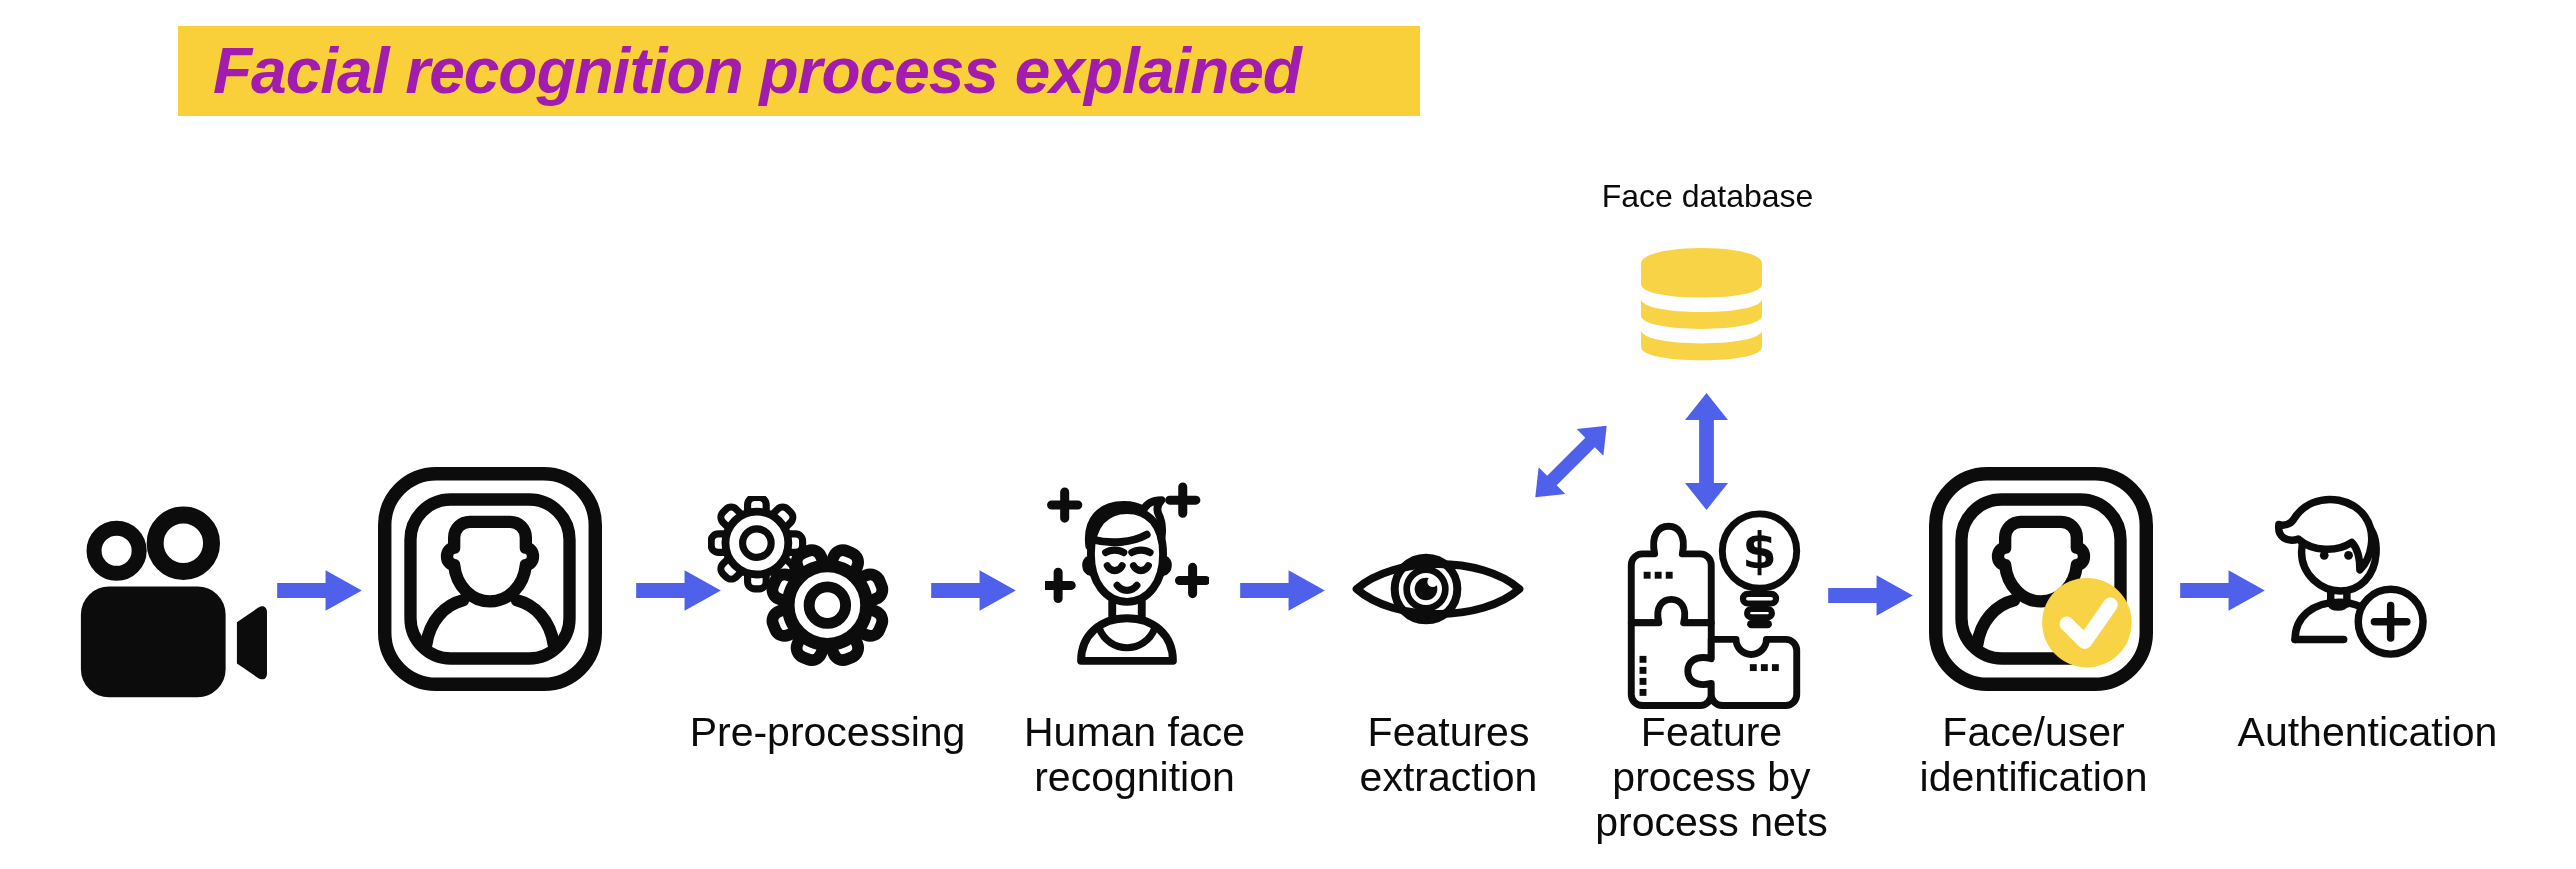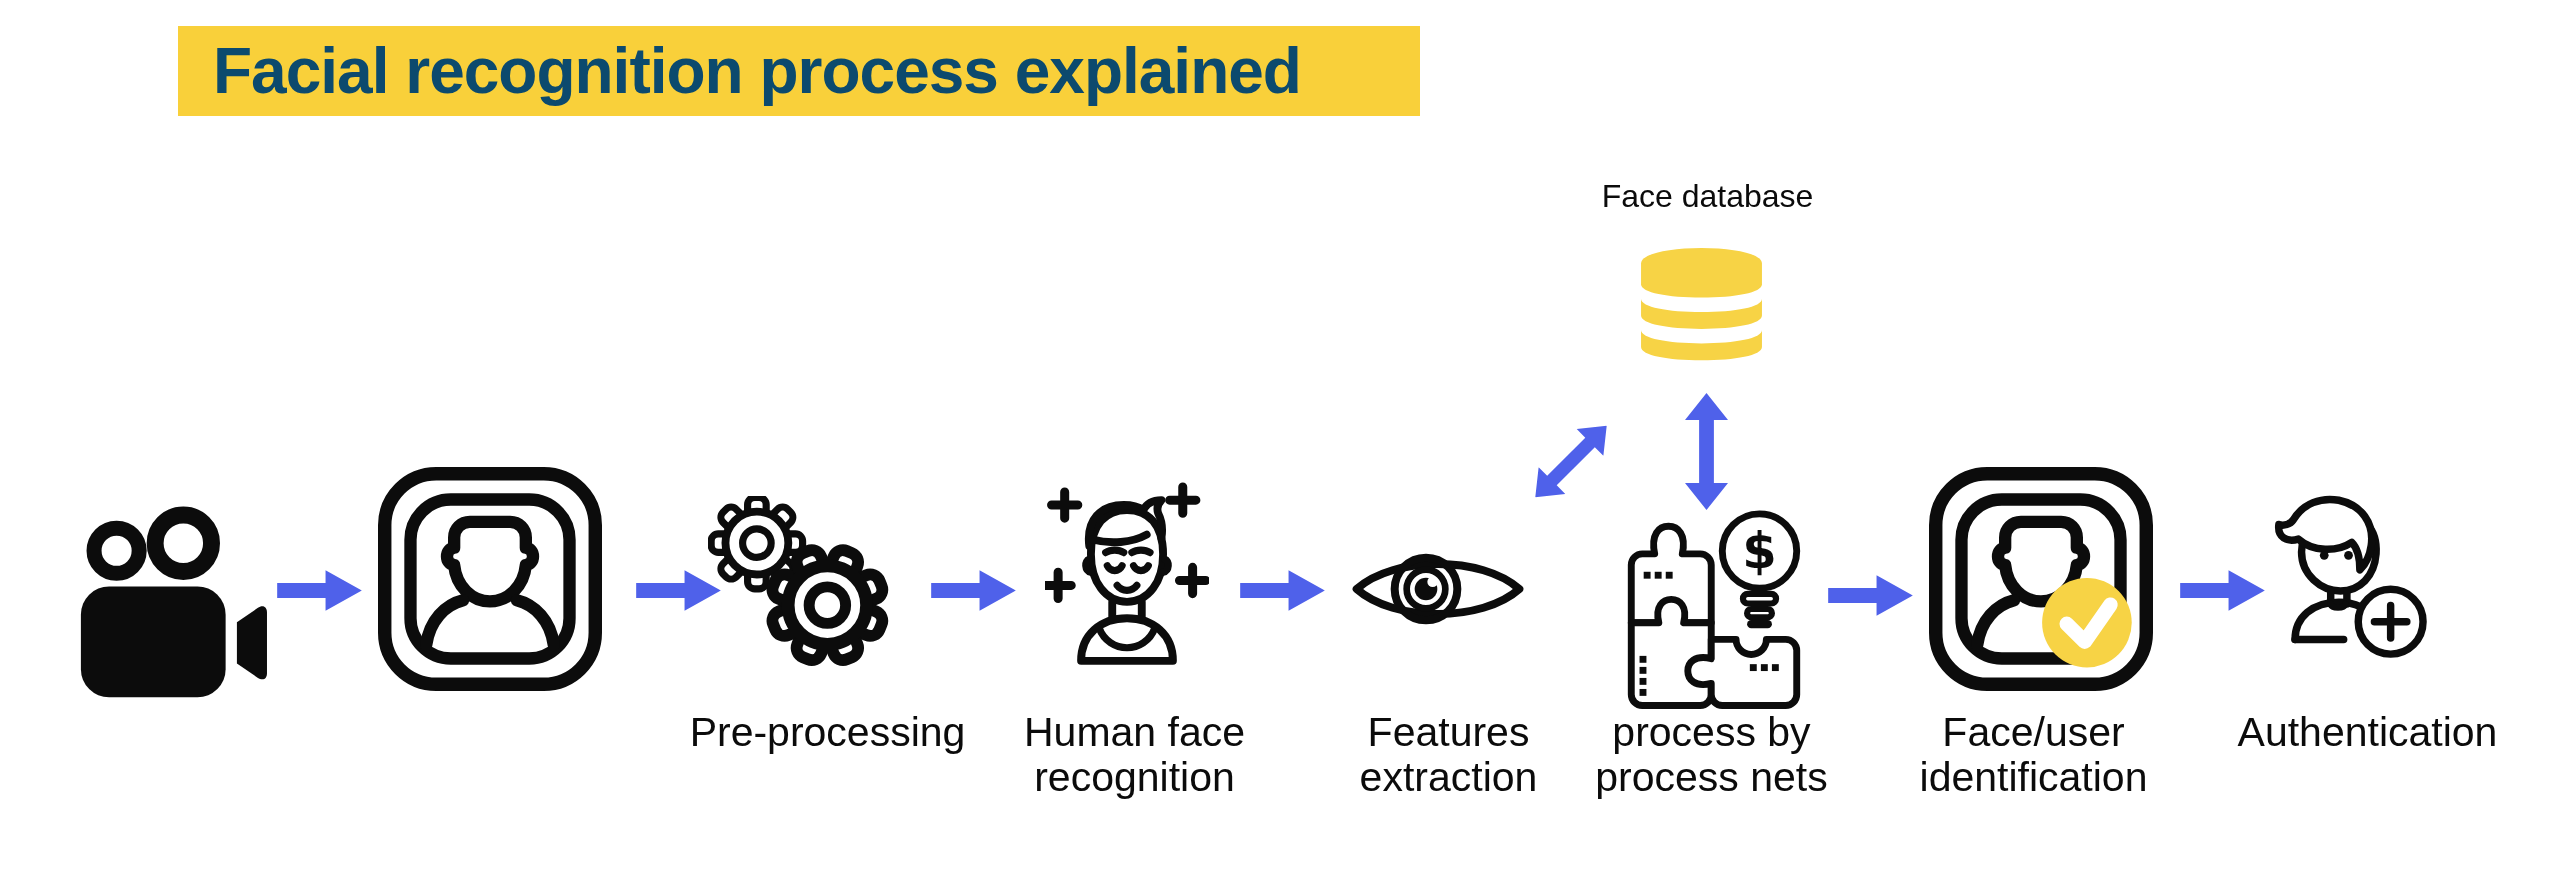--- a/index.html
+++ b/index.html
@@ -1,21 +1,21 @@
 <!DOCTYPE html>
 <html style="font-size:10.7px"><head>
 <meta charset="utf-8">
 <style>
   html,body{margin:0;padding:0;background:#ffffff;}
   .canvas{position:relative;width:2576px;height:869px;background:#ffffff;overflow:hidden;
           font-family:"Liberation Sans",sans-serif;color:#0b0b0b;}
   .abs{position:absolute;}
   .title-banner{left:178px;top:25.5px;width:1242px;height:90px;background:#F9D03A;
     display:flex;align-items:center;box-sizing:border-box;padding-left:35px;}
-  .title-banner span{font-size:64px;font-weight:bold;letter-spacing:-1px;color:#0c4a6e;white-space:nowrap;}
+  .title-banner span{font-size:64px;font-weight:bold;letter-spacing:-1px;color:#a21caf;white-space:nowrap;font-style:italic;}
   .step-label{top:710px;width:429px;text-align:center;font-size:41px;line-height:45px;color:#0b0b0b;}
   .db-label{left:1493px;top:178px;width:429px;text-align:center;font-size:32px;color:#0b0b0b;}
   .lab-1{left:277px}.lab-2{left:613px}.lab-3{left:920px}.lab-4{left:1234px}
   .lab-5{left:1497px}.lab-6{left:1819px}.lab-7{left:2153px}
   .icon-cam{left:79px;top:500px;width:188px;height:203px}
   .icon-frame1{left:378px;top:467px;width:224px;height:224px}
   .icon-gears{left:708px;top:496px;width:188px;height:207px}
   .icon-facerec{left:1045px;top:480px;width:164px;height:201px}
   .icon-eye{left:1350px;top:545px;width:176px;height:88px}
   .icon-db{left:1635px;top:243px;width:133px;height:121px}
@@ -231,20 +231,21 @@
   </div>
   <div class="abs step-label lab-4">
     <div>Features</div>
     <div>extraction</div>
   </div>
   <div class="abs step-label lab-3">
     <div>Human face</div>
     <div>recognition</div>
   </div>
   <div class="abs step-label lab-5">
+    <div>Feature</div>
     <div>process by</div>
     <div>process nets</div>
   </div>
   <div class="abs step-label lab-6">
     <div>Face/user</div>
     <div>identification</div>
   </div>
   <div class="abs step-label lab-7">
     <div>Authentication</div>
   </div>

